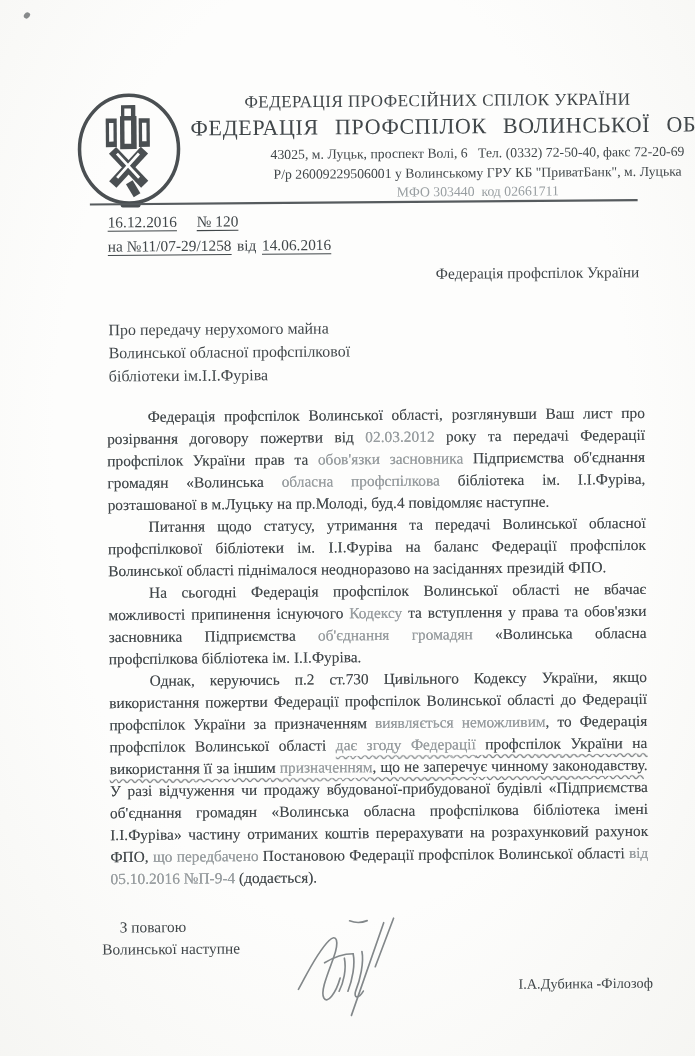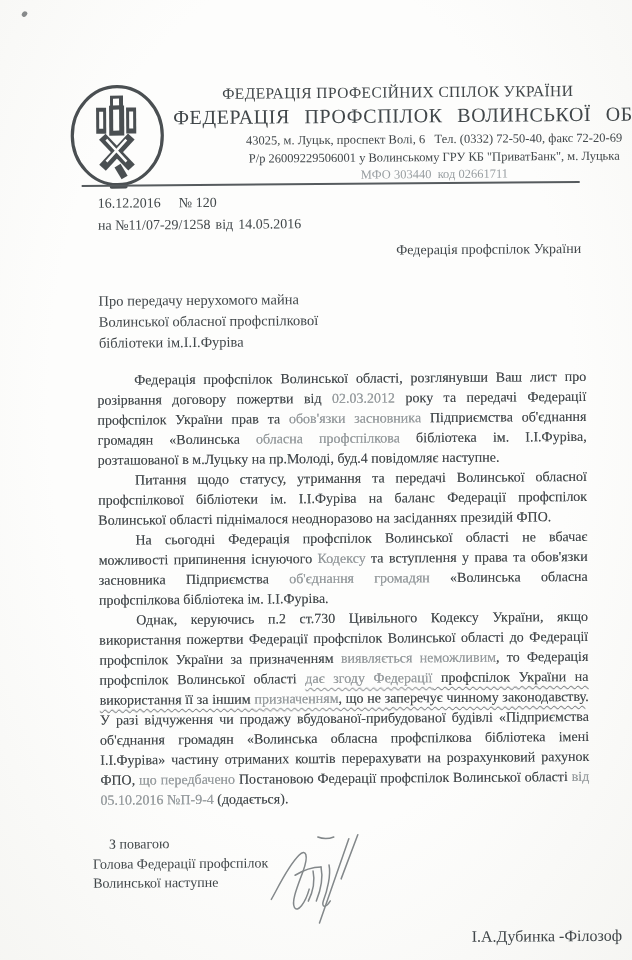--- a/index.html
+++ b/index.html
@@ -31,21 +31,21 @@
   .logo{flex:0 0 108px;}
   .head-text{flex:1;text-align:center;padding-top:2px;}
   .org-parent{font-size:15.5px;letter-spacing:.4px;margin-right:72px;white-space:nowrap;}
   .org-name{font-size:20px;word-spacing:9px;letter-spacing:.6px;margin-top:3px;white-space:nowrap;}
   .addr{font-size:12.5px;line-height:16.5px;margin-top:1px;}
   .addr.first{margin-top:4px;}
   .faint{color:var(--faint,#979da0);}
   .rule{position:absolute;top:183px;left:84px;width:498px;height:2px;background:#565b5e;box-shadow:0 3px 0 -1.2px rgba(86,91,94,.35);}
   
   .ref-block{position:absolute;top:191px;left:100px;font-size:14px;line-height:22px;}
-  .u{text-underline-offset:3px;text-decoration-thickness:1px;text-align:right;}
+  .u{text-decoration:underline;text-underline-offset:3px;text-decoration-thickness:1px;text-align:right;}
   .ref-gap{display:inline-block;width:18px;}
   .word-gap{display:inline-block;width:5px;}
   .addressee{position:absolute;top:243px;left:398px;font-size:14px;}
   
   .subject{position:absolute;top:289px;left:100px;font-size:14.5px;line-height:21px;}
   
   .body-text{
     position:absolute;top:369px;left:98px;width:489px;
     font-size:14px;line-height:20px;text-align:justify;
     text-shadow:0 0 .5px rgba(65,71,74,.55);
@@ -54,21 +54,21 @@
   .pen{
     text-decoration:underline wavy rgba(96,102,106,.55);
     text-underline-offset:4px;
     text-decoration-thickness:1px;
   }
   .faint.pen{text-decoration-color:rgba(120,126,130,.5);}
   
   .closing{position:absolute;top:833px;left:90px;font-size:14px;line-height:19.5px;}
   .closing .indent{padding-left:16px;}
   .signature-svg{position:absolute;top:831px;left:258px;}
-  .signer-name{position:absolute;top:888px;left:468px;font-size:16px;white-space:nowrap;margin-top:41px;}
+  .signer-name{position:absolute;top:888px;left:468px;font-size:13px;white-space:nowrap;}
   .emblem-stroke{stroke:#4a4f52;fill:none;}
 </style>
 </head>
 <body>
 
 <div class="page">
   <div class="speck"></div>
 
   <div class="letter">
 
@@ -101,42 +101,41 @@
         <div class="addr faint">МФО 303440&nbsp; код 02661711</div>
       </div>
     </div>
     <div class="rule"></div>
 
     <div class="ref-block">
       <div>
         <span class="u">16.12.2016</span><span class="ref-gap"></span><span class="u">№ 120</span>
       </div>
       <div>
-        <span class="u">на №11/07-29/1258</span><span class="word-gap"></span><span>від</span><span class="word-gap"></span><span class="u">14.05.2016</span>
+        <span class="u">на №11/07-29/1258</span><span class="word-gap"></span><span>від</span><span class="word-gap"></span><span class="u">14.06.2016</span>
       </div>
     </div>
 
     <div class="addressee">Федерація профспілок України</div>
 
     <div class="subject">
       <div>Про передачу нерухомого майна</div>
       <div>Волинської обласної профспілкової</div>
       <div>бібліотеки ім.І.І.Фуріва</div>
     </div>
 
     <div class="body-text" id="body-container">
         <p class="body-par"><span>Федерація профспілок Волинської області, розглянувши  Ваш лист  про розірвання  договору  пожертви  від </span><span class="faint">02.03.2012</span><span> року  та  передачі  Федерації профспілок  України  прав  та </span><span class="faint">обов'язки  засновника</span><span>  Підприємства  об'єднання громадян  «Волинська  </span><span class="faint">обласна  профспілкова</span><span>  бібліотека  ім.  І.І.Фуріва, розташованої в м.Луцьку на пр.Молоді, буд.4 повідомляє наступне.</span></p>
         <p class="body-par"><span>Питання  щодо  статусу,  утримання  та  передачі  Волинської  обласної профспілкової  бібліотеки  ім.  І.І.Фуріва  на  баланс  Федерації  профспілок Волинської області піднімалося неодноразово на засіданнях президій ФПО.</span></p>
         <p class="body-par"><span>На  сьогодні  Федерація  профспілок  Волинської  області  не  вбачає можливості  припинення  існуючого  </span><span class="faint">Кодексу</span><span>  та  вступлення  у  права  та обов'язки засновника  Підприємства </span><span class="faint">об'єднання громадян</span><span> «Волинська обласна профспілкова бібліотека ім. І.І.Фуріва.</span></p>
         <p class="body-par"><span>Однак,  керуючись  п.2  ст.730  Цивільного  Кодексу  України,  якщо використання пожертви Федерації профспілок Волинської області до Федерації профспілок  України  за  призначенням </span><span class="faint">виявляється  неможливим</span><span>,  то  Федерація профспілок  Волинської  області  </span><span class="faint pen">дає  згоду  Федерації</span><span class="pen">  профспілок  України  на використання  її  за  іншим  </span><span class="faint pen">призначенням</span><span class="pen">,  що  не  заперечує  чинному законодавству</span><span>. У разі відчуження чи продажу вбудованої-прибудованої будівлі «Підприємства  об'єднання  громадян  «Волинська  обласна  профспілкова бібліотека  імені  І.І.Фуріва»  частину  отриманих  коштів  перерахувати  на розрахунковий  рахунок  ФПО,  </span><span class="faint">що  передбачено</span><span>  Постановою  Федерації профспілок Волинської області </span><span class="faint">від 05.10.2016 №П-9-4</span><span> (додається).</span></p>
       </div>
 
     <div class="closing">
       <div class="indent">З повагою</div>
-      <div>Голова Федерації профспілок</div>
       <div>Волинської наступне</div>
     </div>
 
     <svg class="signature-svg" width="120" height="100" viewBox="0 0 120 100">
       <g stroke="#6d7376" stroke-width="1.5" fill="none" opacity="0.85" stroke-linecap="round">
         <path d="M10 68 C 16 58, 26 36, 38 24 C 45 17, 48 24, 42 40 C 36 56, 30 70, 33 76 C 36 82, 44 72, 48 58"></path>
         <path d="M34 44 C 44 38, 54 36, 60 36"></path>
         <path d="M52 40 C 54 50, 51 62, 47 70"></path>
         <path d="M60 36 C 62 46, 59 60, 55 70"></path>
         <path d="M68 34 C 70 44, 66 60, 62 70 C 60 76, 64 78, 69 70"></path>

